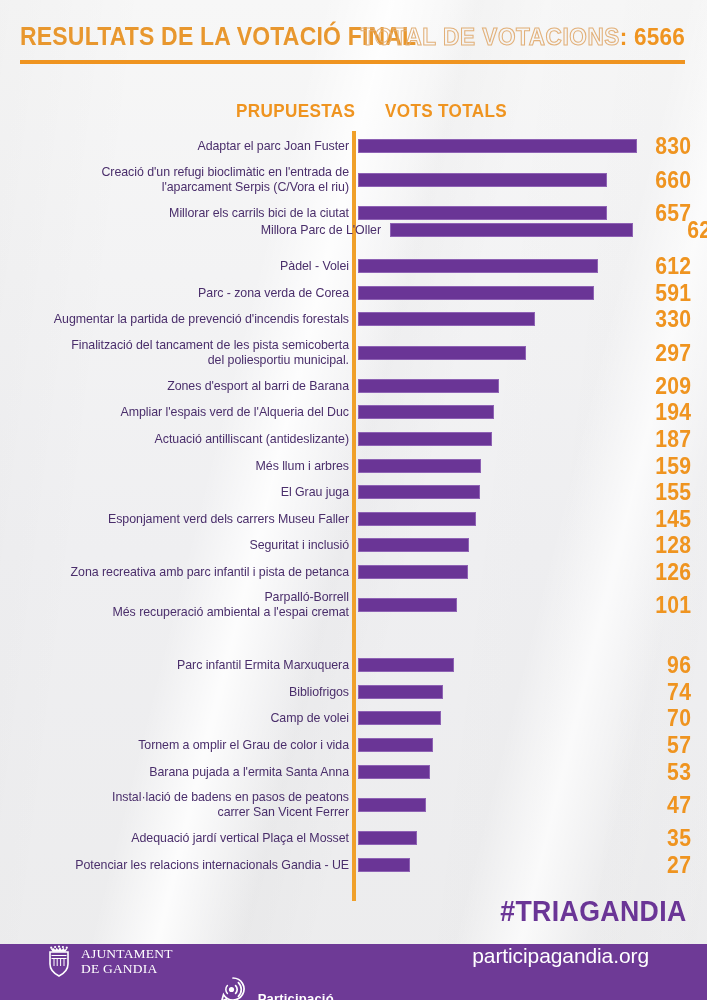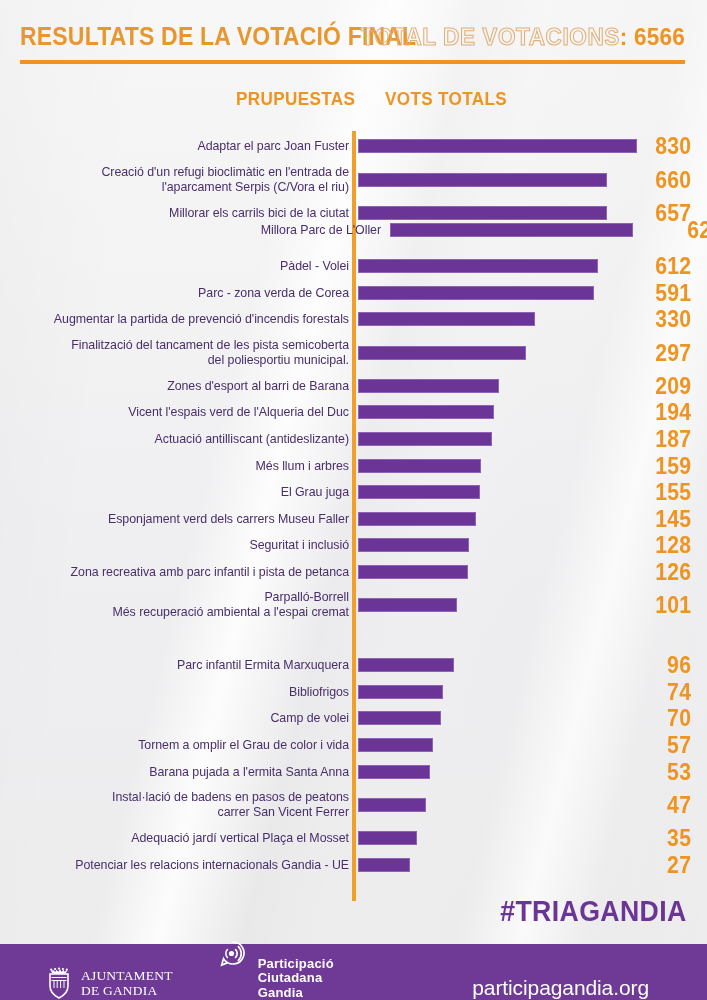--- a/index.html
+++ b/index.html
@@ -87,21 +87,21 @@
     right: 22px;
     top: 38px;
     height: 4px;
     background: #EF9420;
   }
 
   
   .col-headings {
     position: absolute;
     left: 0; right: 0;
-    top: 88px;
+    top: 100px;
     height: 26px;
   }
   .col-head {
     position: absolute;
     font-family: "Liberation Sans Narrow", "Liberation Sans", sans-serif;
     font-weight: bold;
     font-size: 19px;
     color: #EF9420;
     letter-spacing: 0.4px;
     transform: scaleX(0.9);
@@ -187,21 +187,21 @@
 
   
   .footer {
     position: absolute;
     left: 0;
     bottom: 0;
     width: 707px;
     height: 56px;
     background: #6E3A96;
     display: flex;
-    align-items: flex-end;
+    align-items: flex-start;
   }
   .footer-logo {
     display: flex;
     align-items: center;
     color: #ffffff;
   }
   .logo-ajuntament { margin-left: 46px; }
   .logo-participacio { margin-left: 44px; }
   .shield-icon, .participacio-icon {
     flex: 0 0 auto;
@@ -313,21 +313,21 @@
       </div>
       <div class="row" style="top: 241.6px; height: 26.6px;">
         <div class="row-label">
           <div>Zones d'esport al barri de Barana</div>
         </div>
         <div class="row-bar" style="width: 141px;"></div>
         <div class="row-value">209</div>
       </div>
       <div class="row" style="top: 268.2px; height: 26.6px;">
         <div class="row-label">
-          <div>Vicent l'espais verd de l'Alqueria del Duc</div>
+          <div>Ampliar l'espais verd de l'Alqueria del Duc</div>
         </div>
         <div class="row-bar" style="width: 135.9px;"></div>
         <div class="row-value">194</div>
       </div>
       <div class="row" style="top: 294.8px; height: 26.6px;">
         <div class="row-label">
           <div>Actuació antilliscant (antideslizante)</div>
         </div>
         <div class="row-bar" style="width: 133.5px;"></div>
         <div class="row-value">187</div>

